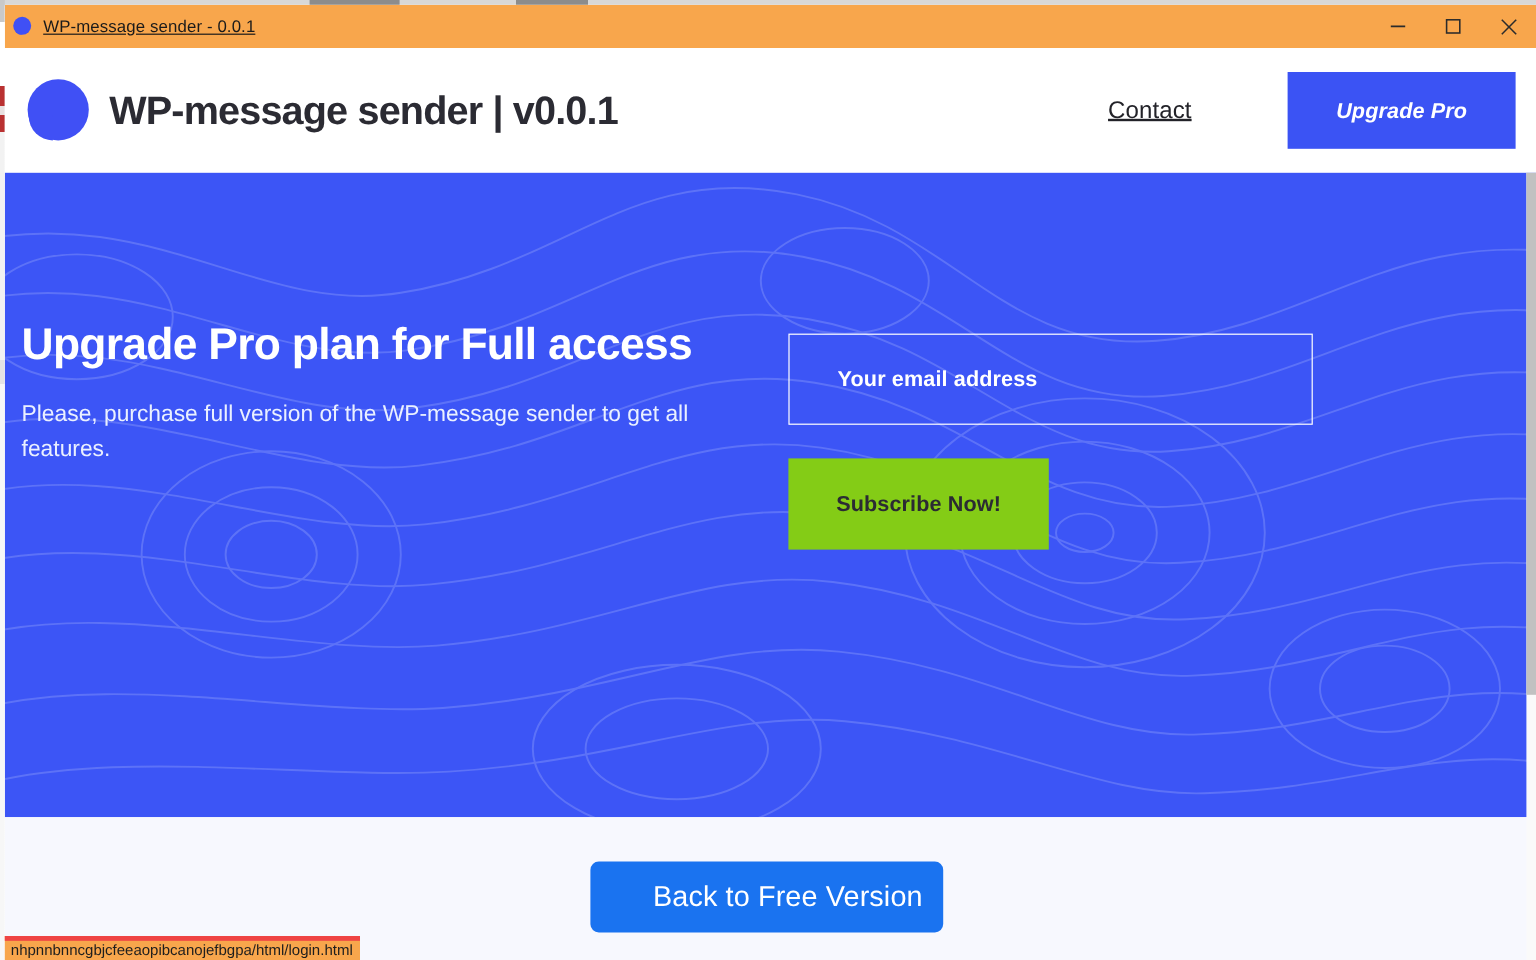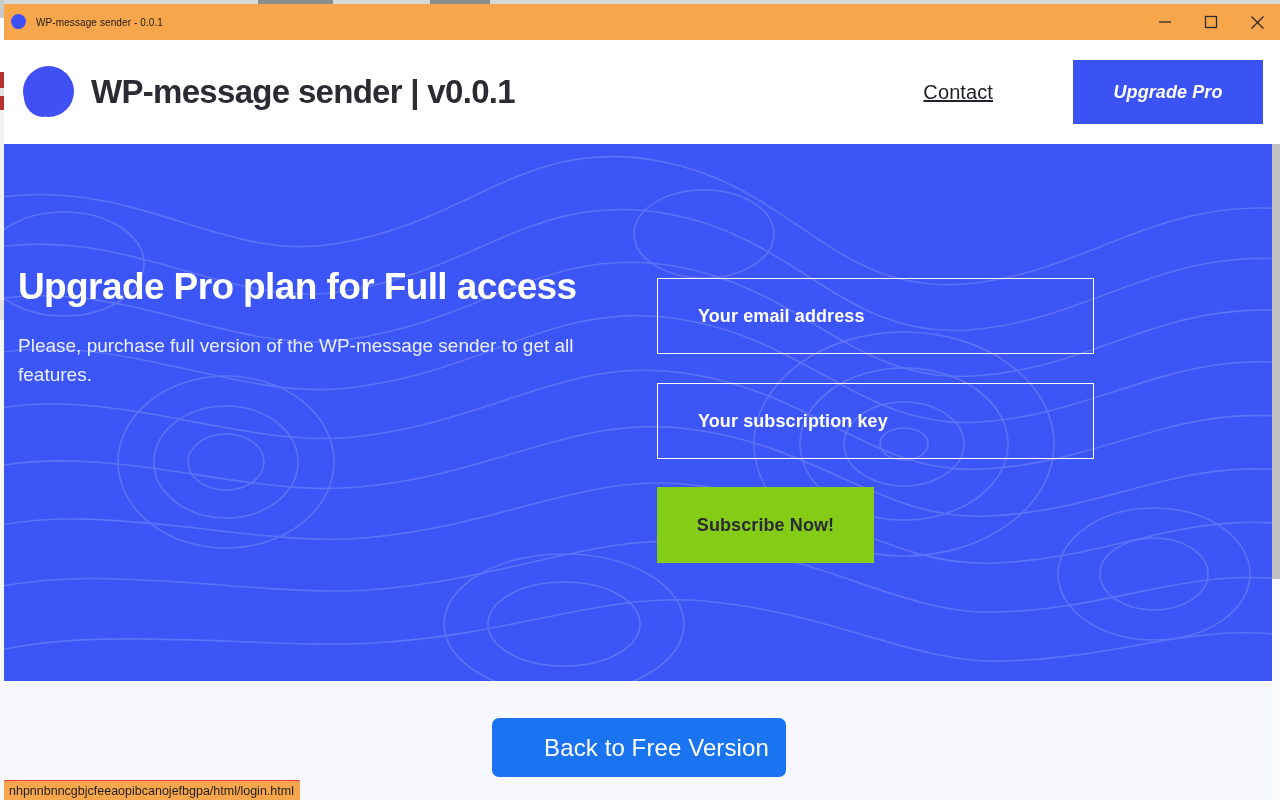--- a/index.html
+++ b/index.html
@@ -58,22 +58,23 @@
   }
   #titlebar-icon .bub {
     position:absolute; left:0; top:0; width:15px; height:15px;
     background:#4050F5; border-radius:50%;
   }
   #titlebar-icon .tail {
     position:absolute; left:1px; top:9px; width:6px; height:6px;
     background:#4050F5; border-radius:0 0 0 6px;
   }
   #titlebar-title {
-    font-size:10px; color:#1a1a1a; letter-spacing:.1px;
+    font-size:14px; color:#1a1a1a; letter-spacing:.1px;
     white-space:nowrap;
+    text-decoration:underline;
   }
   #window-controls {
     margin-left:auto; display:flex; height:36px;
   }
   .wc {
     width:46px; height:36px;
     display:flex; align-items:center; justify-content:center;
     position:relative;
   }
   .wc svg { display:block; }
@@ -185,21 +186,21 @@
   }
 
   
   #status-bar {
     position:absolute; left:4px; bottom:0;
     height:20px; max-width:430px;
     background:#F8A64C;
     display:flex; align-items:center;
     padding:0 6px 0 5px;
     z-index:5;
-    border-top:1px solid #ef4444;
+    border-top:4px solid #ef4444;
   }
   #status-bar-url {
     font-size:12.5px; color:#1e1e1e; white-space:nowrap;
     letter-spacing:0;
   }
 </style>
 </head>
 <body>
 
 <div id="bg-window-top"></div>
@@ -278,21 +279,20 @@
     </svg>
 
     <div id="hero-inner">
       <div id="hero-left">
         <h1 id="hero-heading">Upgrade Pro plan for Full access</h1>
         <p id="hero-sub">Please, purchase full version of the WP-message sender to get all features.</p>
       </div>
 
       <form id="hero-form">
         <input class="field" id="field-email" type="text" placeholder="Your email address" style="">
-        <input class="field" id="field-subscription-key" type="text" placeholder="Your subscription key" style="">
         <button id="btn-subscribe" type="submit">Subscribe Now!</button>
       </form>
     </div>
   </div>
 
   <div id="footer">
     <button id="btn-back-free">Back to Free Version</button>
   </div>
 
   <div id="scrollbar-track">

